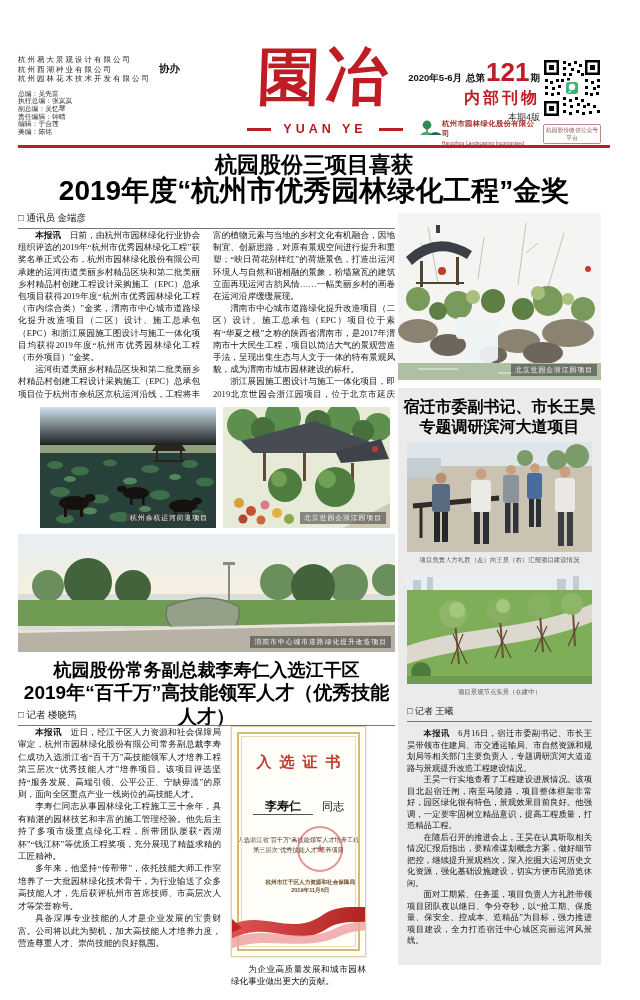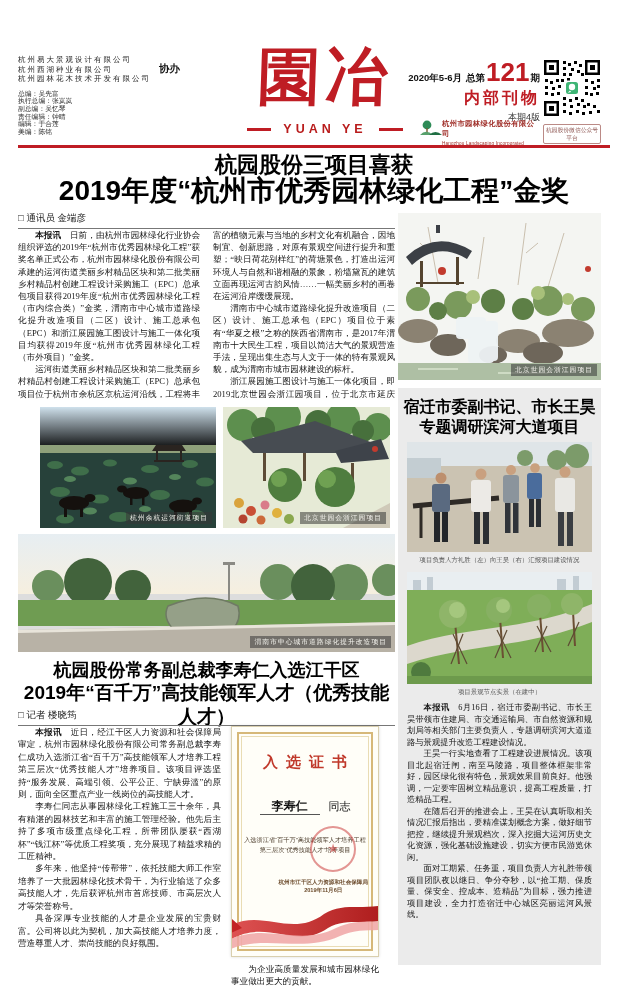--- a/index.html
+++ b/index.html
@@ -68,21 +68,21 @@
              text-align:justify;color:#151515;}
   
   .talent-head{position:absolute;left:18px;top:659px;width:377px;text-align:center;color:#000;
                font-family:"Liberation Sans",sans-serif;}
   .talent-head .l1{font-size:18px;font-weight:bold;line-height:22px;}
   .talent-head .l2{font-size:19px;font-weight:bold;line-height:24px;}
   .talent-byline{position:absolute;left:18px;top:709px;width:377px;}
   .talent-body{position:absolute;left:18px;top:726px;width:377px;height:270px;display:flex;gap:10px;}
   .talent-text{width:203px;height:270px;overflow:hidden;font:8.6px/12.4px "Liberation Serif",serif;
                text-align:justify;color:#151515;}
-  .talent-right{width:148px;display:flex;flex-direction:column;}
+  .talent-right{width:135px;display:flex;flex-direction:column;}
   
   .certificate{position:relative;height:234px;background:#fffef8;border:1px solid #d9cfae;
                box-shadow:0 0 3px rgba(0,0,0,.15);overflow:hidden;}
   .cert-frame{position:absolute;inset:5px;border:2px solid #d6b879;pointer-events:none;}
   .cert-frame:after{content:"";position:absolute;inset:2px;border:1px solid #e9dcb4;}
   .cert-title{margin-top:26px;text-align:center;color:#c0392b;
               font:bold 15px "Liberation Serif",serif;letter-spacing:8px;text-indent:8px;}
   .cert-name-row{margin-top:24px;text-align:center;}
   .cert-name{font:bold 12px "Liberation Serif",serif;border-bottom:1px solid #555;padding:0 12px 1px;}
   .cert-hon{font:11px "Liberation Serif",serif;margin-left:5px;}
@@ -474,20 +474,21 @@
               <circle cx="165" cy="32" r="11" fill="#8fb569"></circle>
               <line x1="161" y1="74" x2="172" y2="50" stroke="#5d4a33" stroke-width="1.2"></line>
             </g>
         </g>
         <circle cx="14" cy="100" r="10" fill="#4f7a3e"></circle>
         <rect y="104" width="185" height="8" fill="#6d9a4c"></rect>
       </svg>
     </div>
     <div class="rail-cap">项目景观节点实景（在建中）</div>
 
+    <div class="byline rail-byline">□ 记者 王曦</div>
 
     <div class="rail-text">
       <p><span class="lede">本报讯</span><span>　6月16日，宿迁市委副书记、市长王昊带领市住建局、市交通运输局、市自然资源和规划局等相关部门主要负责人，专题调研滨河大道道路与景观提升改造工程建设情况。</span></p>
       <p>王昊一行实地查看了工程建设进展情况。该项目北起宿迁闸，南至马陵路，项目整体框架非常好，园区绿化很有特色，景观效果目前良好。他强调，一定要牢固树立精品意识，提高工程质量，打造精品工程。</p>
       <p>在随后召开的推进会上，王昊在认真听取相关情况汇报后指出，要精准谋划概念方案，做好细节把控，继续提升景观档次，深入挖掘大运河历史文化资源，强化基础设施建设，切实方便市民游览休闲。</p>
       <p>面对工期紧、任务重，项目负责人方礼胜带领项目团队夜以继日、争分夺秒，以“抢工期、保质量、保安全、控成本、造精品”为目标，强力推进项目建设，全力打造宿迁中心城区亮丽运河风景线。</p>
 
     </div>
   </div>
 

